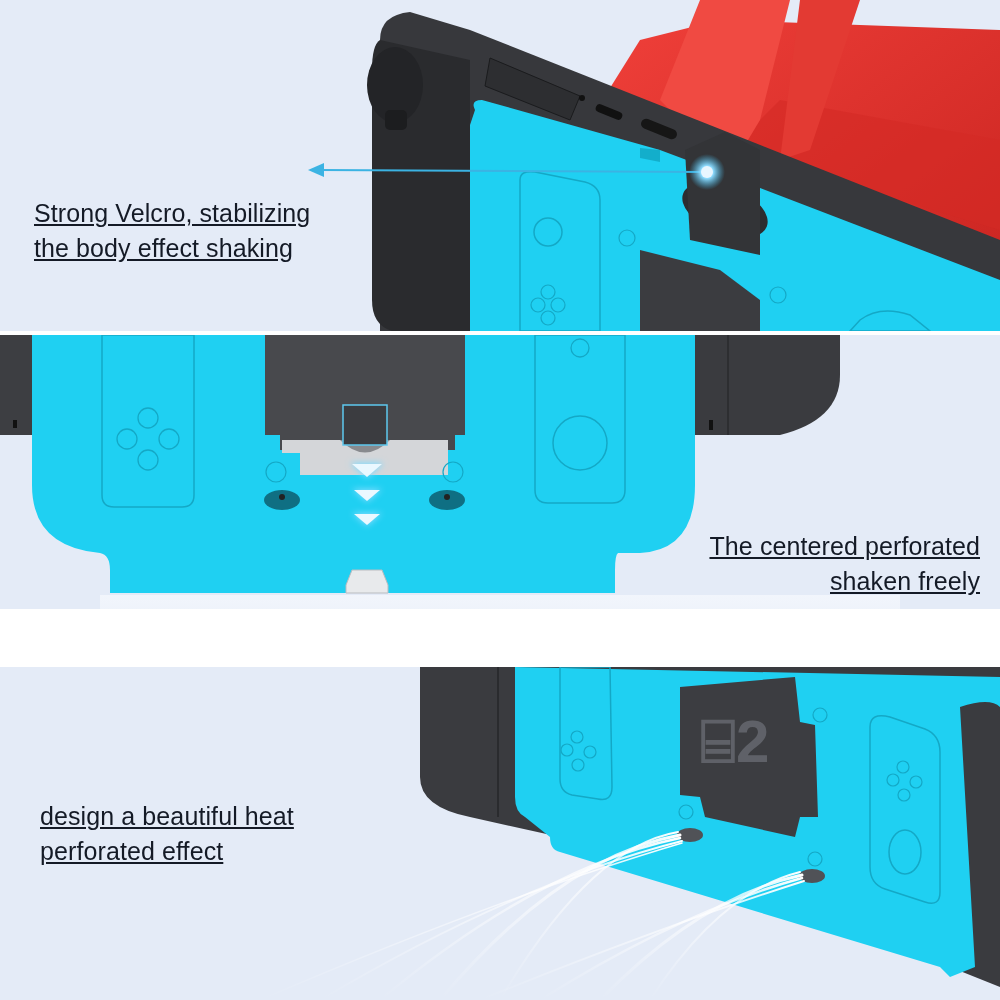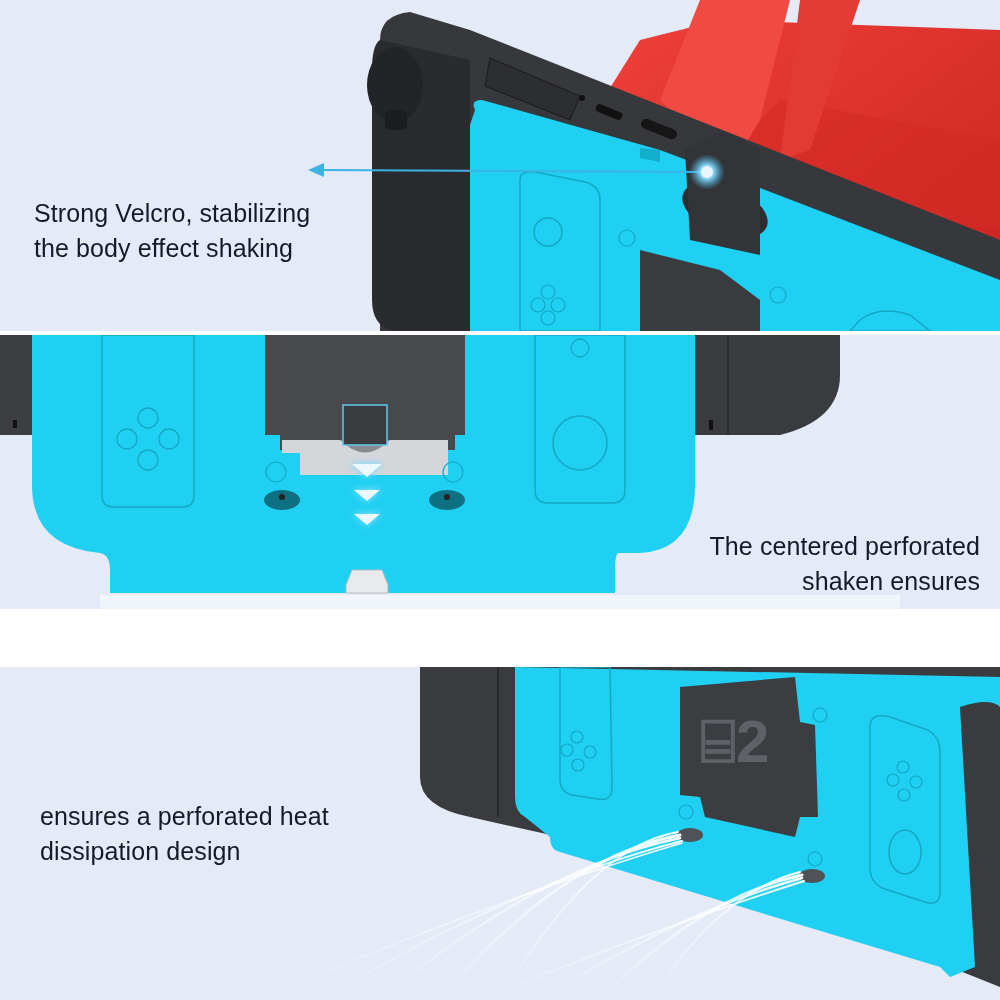--- a/index.html
+++ b/index.html
@@ -9,21 +9,21 @@
     font-family: "Liberation Sans", sans-serif;
     position: relative;
   }
   .panel {
     position: absolute; left: 0; width: 1000px; overflow: hidden;
     background: #e4ebf7;
   }
   .panel svg { position: absolute; left: 0; top: 0; }
   .caption {
     position: absolute; color: #141a26; font-size: 25px; line-height: 35px;
-    letter-spacing: 0.1px; white-space: nowrap;
+    letter-spacing: 0.1px; white-space: nowrap; text-decoration: underline;
   }
   .caption span { display: block; }
   .caption.right { text-align: right; }
   #p1 { top: 0; height: 331px; }
   #p2 { top: 335px; height: 274px; }
   #p3 { top: 667px; height: 333px; }
   .divider { position: absolute; left: 0; width: 1000px; height: 4px; background: #ffffff; }
 </style>
 </head>
 <body>
@@ -144,21 +144,21 @@
       <polygon points="352,154 382,154 367,167" fill="#7fdcff" filter="url(#blurGlow)"></polygon>
       <polygon points="354,155 380,155 367,166" fill="#eaf8ff"></polygon>
       <polygon points="352,178 382,178 367,191" fill="#7fdcff" filter="url(#blurGlow)"></polygon>
       <polygon points="354,179 380,179 367,190" fill="#eaf8ff"></polygon>
     </g>
 
     <path d="M352 235 L382 235 L388 250 L388 258 L346 258 L346 250 Z" fill="#e8eaec" stroke="#b9bcc0" stroke-width="1"></path>
   </svg>
   <div class="caption right" style="right:20px; top:194px;">
     <span>The centered perforated</span>
-    <span>shaken ensures</span>
+    <span>shaken freely</span>
   </div>
 </div>
 
 <div class="divider" style="top:663px;"></div>
 
 <div class="panel" id="p3">
   <svg width="1000" height="333" viewBox="0 0 1000 333">
     <defs>
       <linearGradient id="streak" x1="1" y1="0" x2="0" y2="1">
         <stop offset="0%" stop-color="#ffffff" stop-opacity="1"></stop>
@@ -199,16 +199,16 @@
       <path d="M682 174 Q520 215 320 333" stroke-width="2"></path>
       <path d="M678 165 Q590 180 500 333" stroke-width="2"></path>
       <path d="M682 176 Q500 230 260 333" stroke-width="1.5"></path>
       <path d="M802 208 Q700 230 600 333" stroke-width="3"></path>
       <path d="M802 211 Q680 245 540 333" stroke-width="2.5"></path>
       <path d="M804 214 Q660 260 480 333" stroke-width="2"></path>
       <path d="M800 205 Q720 225 650 333" stroke-width="2"></path>
     </g>
   </svg>
   <div class="caption" style="left:40px; top:132px;">
-    <span>ensures a perforated heat</span>
-    <span>dissipation design</span>
+    <span>design a beautiful heat</span>
+    <span>perforated effect</span>
   </div>
 </div>
 
 </body></html>

